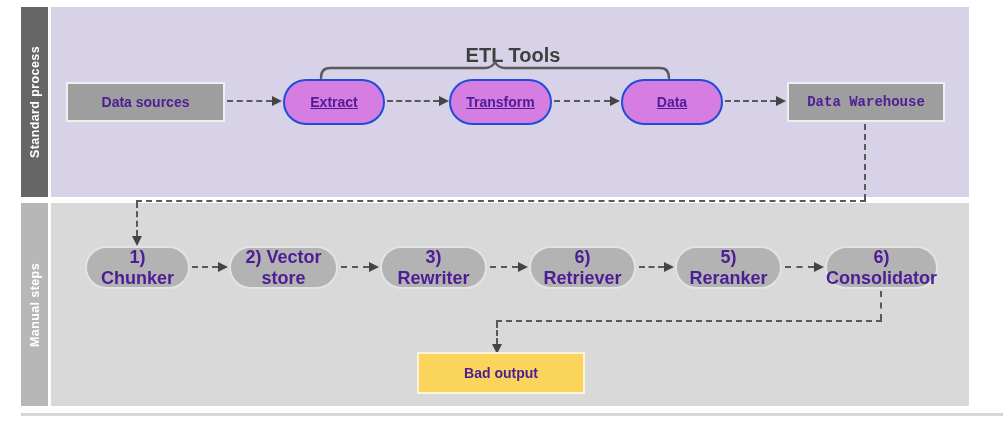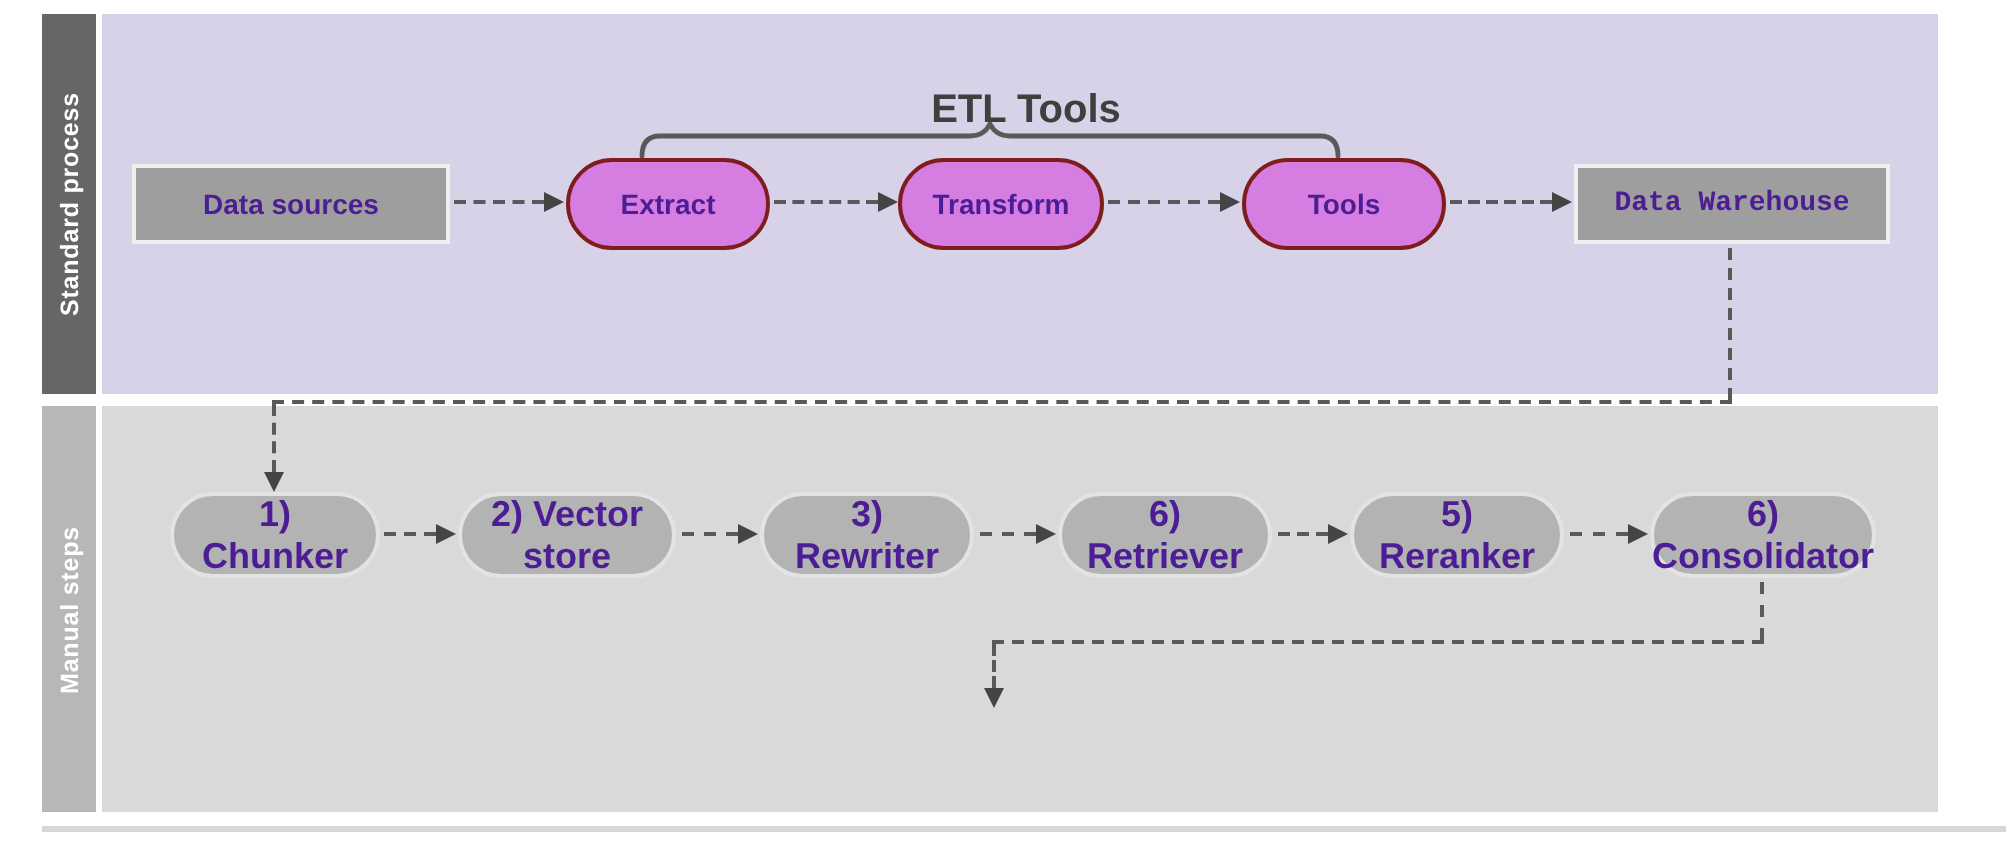--- a/index.html
+++ b/index.html
@@ -22,21 +22,21 @@
   .lane2-label{left:21px;top:203px;width:27px;height:203px;background:var(--lane2-label-bg);}
   .lane1-body{position:absolute;left:51px;top:7px;width:918px;height:190px;background:var(--lane1-bg);}
   .lane2-body{position:absolute;left:51px;top:203px;width:918px;height:203px;background:var(--lane2-bg);}
   .bottom-rule{position:absolute;left:21px;top:413px;width:982px;height:3px;background:#d7d7d7;}
 
   .node{
     position:absolute;display:flex;align-items:center;justify-content:center;text-align:center;
     color:#4c1d95;font-weight:bold;font-size:13.5px;line-height:1.15;
   }
   .rect{background:var(--gray-box);border:2px solid #efefef;}
-  .pill1{background:var(--etl-pill);border:2px solid #7f1d1d;border-radius:23px;}
+  .pill1{background:var(--etl-pill);border:2px solid #1d4ed8;border-radius:23px;text-decoration:underline;}
   .pill2{background:var(--manual-pill);border:2px solid #e3e3e3;border-radius:22px;font-size:18px;padding:0 8px;}
   .bad{background:var(--bad-output-bg);border:2px solid #fdf3dc;}
 
   .n-data-sources{left:66px;top:82px;width:159px;height:40px;font-size:14px;}
   .n-extract{left:283px;top:79px;width:102px;height:46px;font-size:14px;}
   .n-transform{left:449px;top:79px;width:103px;height:46px;font-size:14px;}
   .n-load{left:621px;top:79px;width:102px;height:46px;font-size:14px;}
   .n-warehouse{left:787px;top:82px;width:158px;height:40px;font-size:14px;font-family:Liberation Mono, monospace;}
   .n-chunker{left:85px;top:246px;width:105px;height:43px;}
   .n-vector{left:229px;top:246px;width:109px;height:43px;}
@@ -71,21 +71,21 @@
   <div class="bottom-rule"></div>
 
   <div class="etl-title">ETL Tools</div>
   <svg class="brace" width="352" height="18" viewBox="0 0 352 18">
     <path d="M2,17 Q2,7 11,7 L166,7 Q173,7 176,1 Q179,7 186,7 L341,7 Q350,7 350,17" fill="none" stroke="#595959" stroke-width="2.4" stroke-linecap="round"></path>
   </svg>
 
   <div class="node rect n-data-sources">Data sources</div>
   <div class="node pill1 n-extract">Extract</div>
   <div class="node pill1 n-transform">Transform</div>
-  <div class="node pill1 n-load">Tools</div>
+  <div class="node pill1 n-load">Data</div>
   <div class="node rect n-warehouse">Data Warehouse</div>
 
   <div class="dash-h" style="left:227px;top:100px;width:45px"></div>
   <div class="head-r" style="left:272px;top:96px"></div>
   <div class="dash-h" style="left:387px;top:100px;width:52px"></div>
   <div class="head-r" style="left:439px;top:96px"></div>
   <div class="dash-h" style="left:554px;top:100px;width:56px"></div>
   <div class="head-r" style="left:610px;top:96px"></div>
   <div class="dash-h" style="left:725px;top:100px;width:51px"></div>
   <div class="head-r" style="left:776px;top:96px"></div>
@@ -111,14 +111,15 @@
   <div class="dash-h" style="left:639px;top:266px;width:25px"></div>
   <div class="head-r" style="left:664px;top:262px"></div>
   <div class="dash-h" style="left:785px;top:266px;width:29px"></div>
   <div class="head-r" style="left:814px;top:262px"></div>
 
   <div class="dash-v" style="left:880px;top:291px;height:29px"></div>
   <div class="dash-h" style="left:496px;top:320px;width:386px"></div>
   <div class="dash-v" style="left:496px;top:322px;height:22px"></div>
   <div class="head-d" style="left:492px;top:344px"></div>
 
+  <div class="node bad n-bad">Bad output</div>
 
 </div>
 
 </body></html>

